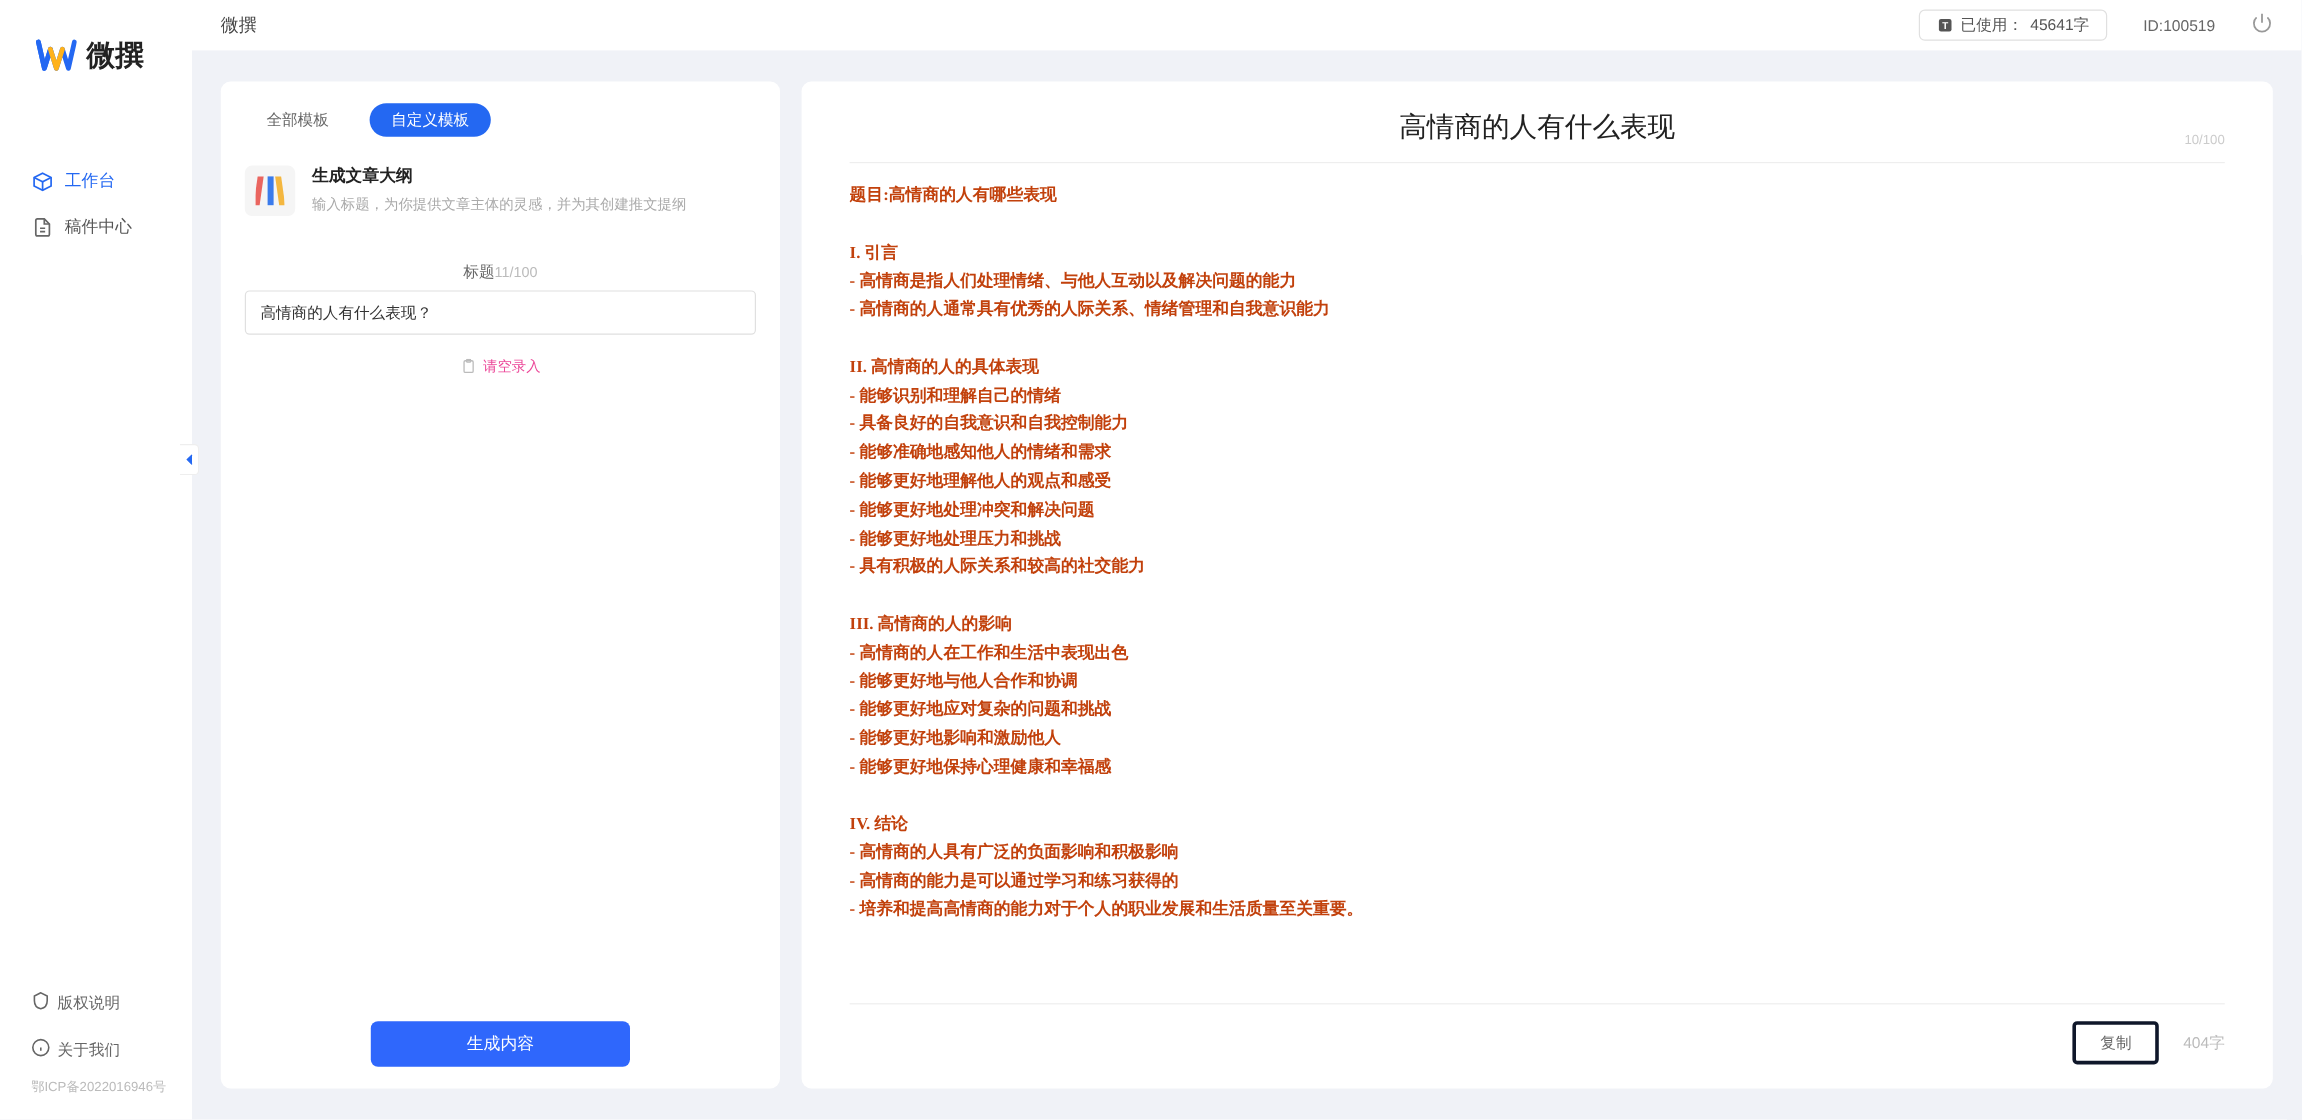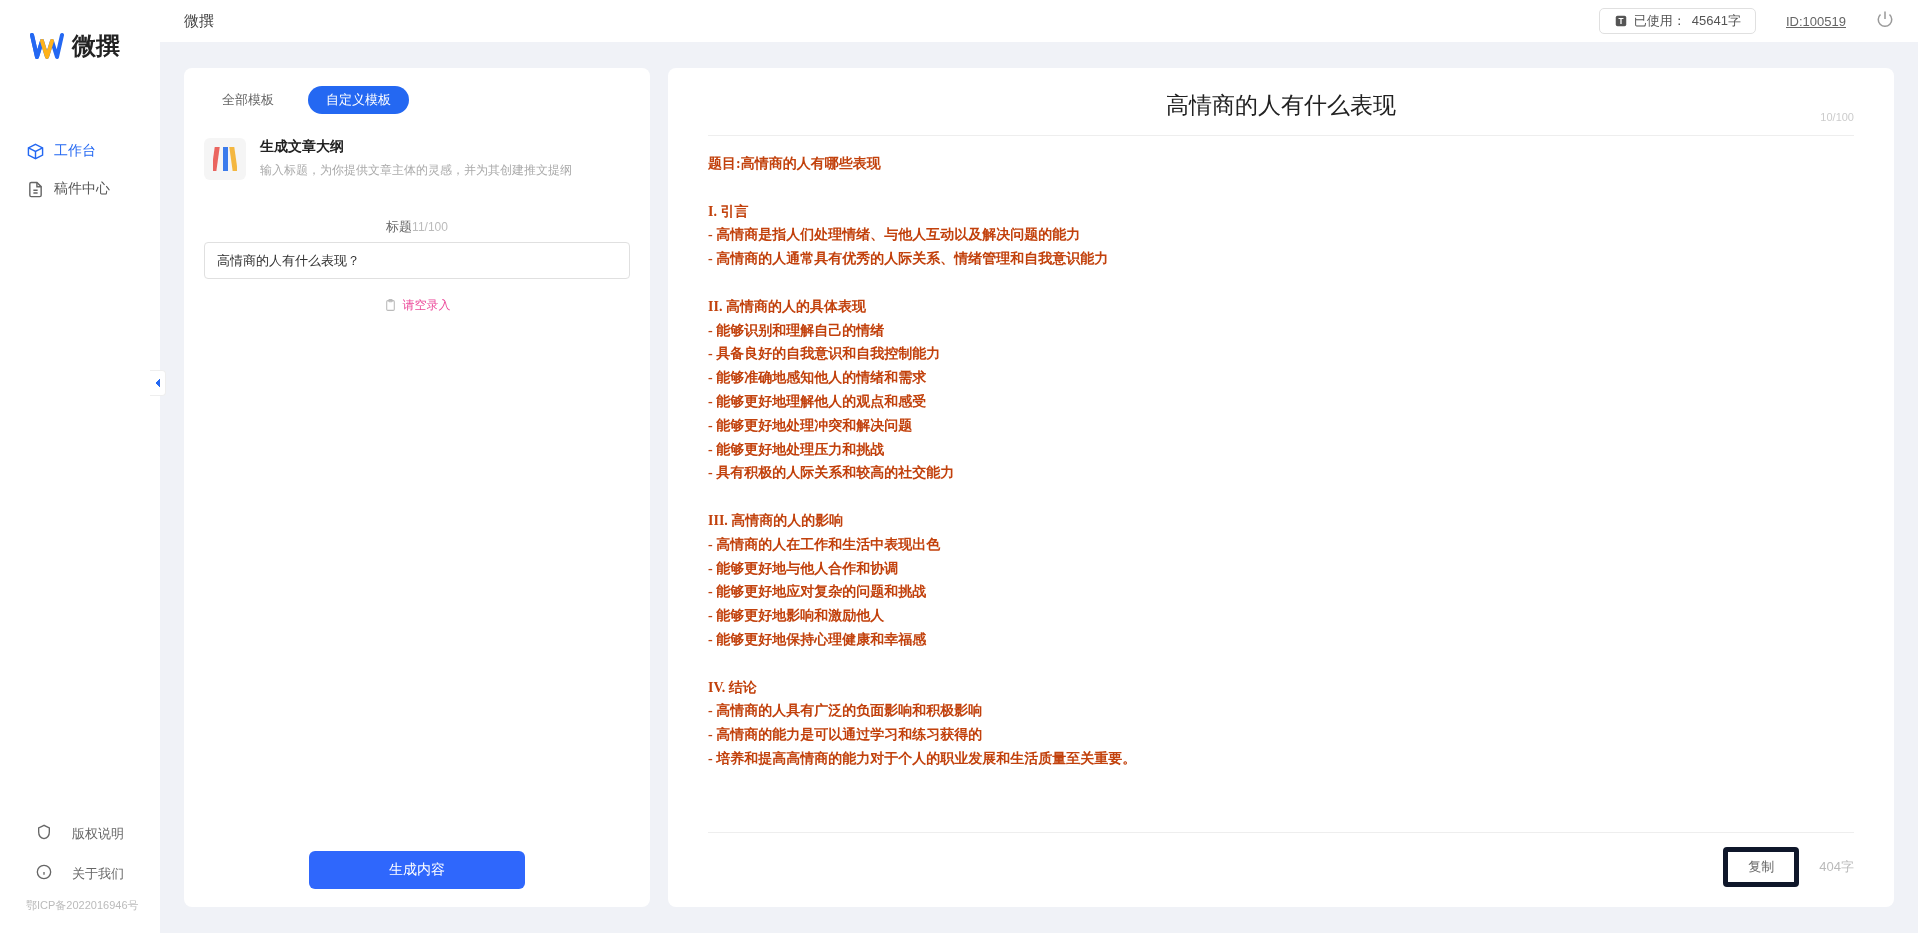--- a/index.html
+++ b/index.html
@@ -65,26 +65,25 @@
       display: flex;
       align-items: center;
       justify-content: center;
     }
     .sidebar-footer {
       padding-bottom: 10px;
     }
     .footer-item {
       display: flex;
       align-items: center;
-      gap: 20px;
-      padding: 10px 20px 10px 36px;
+      gap: 6px;
+      padding: 10px 20px 10px 26px;
       font-size: 13px;
       color: #666;
       cursor: pointer;
-      font-family: Liberation Mono, monospace;
     }
     .icp-text {
       font-size: 11px;
       color: #bbb;
       padding: 4px 20px 10px 26px;
     }
     .top-header {
       position: absolute;
       top: 0;
       left: 160px;
@@ -113,21 +112,20 @@
       gap: 6px;
       border: 1px solid #e0e0e0;
       border-radius: 5px;
       padding: 3px 14px;
       font-size: 13px;
       color: #555;
     }
     .user-id {
       font-size: 13px;
       color: #666;
-      text-decoration: underline;
     }
     .power-icon {
       color: #888;
       cursor: pointer;
     }
     .main {
       flex: 1;
       margin-top: 42px;
       padding: 26px 24px;
       display: flex;
@@ -285,21 +283,21 @@
     .right-footer {
       display: flex;
       align-items: center;
       justify-content: flex-end;
       gap: 20px;
       border-top: 1px solid #eee;
       padding-top: 14px;
       margin-top: 10px;
     }
     .copy-btn {
-      border: 5px solid #0f172a;
+      border: 3px solid #0f172a;
       background: #fff;
       color: #666;
       border-radius: 4px;
       padding: 6px 20px;
       font-size: 13px;
       cursor: pointer;
     }
     .char-count {
       font-size: 13px;
       color: #bbb;

